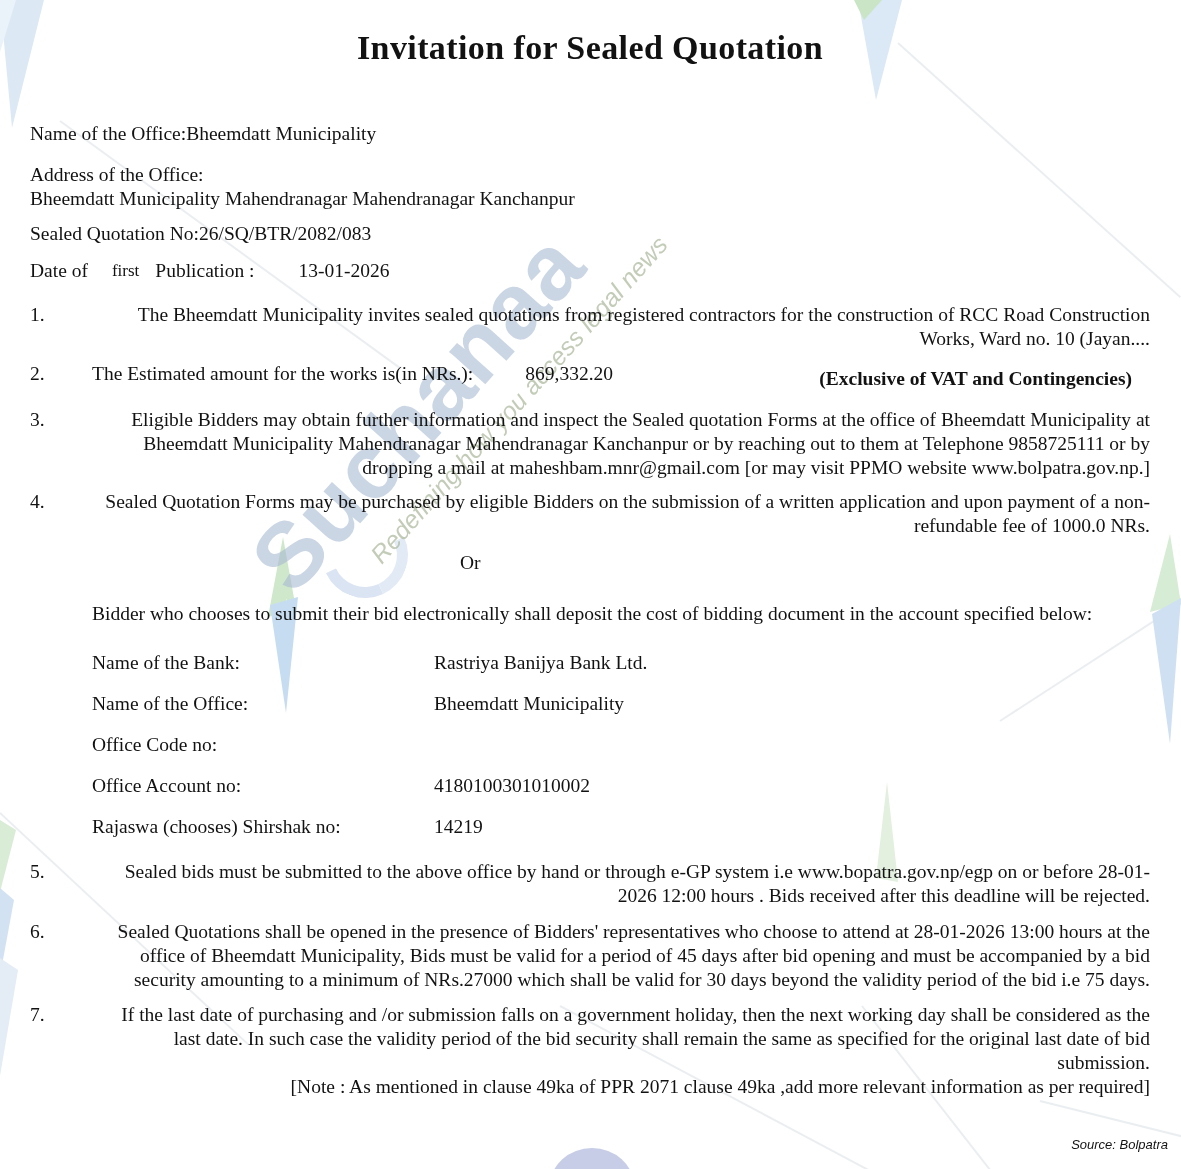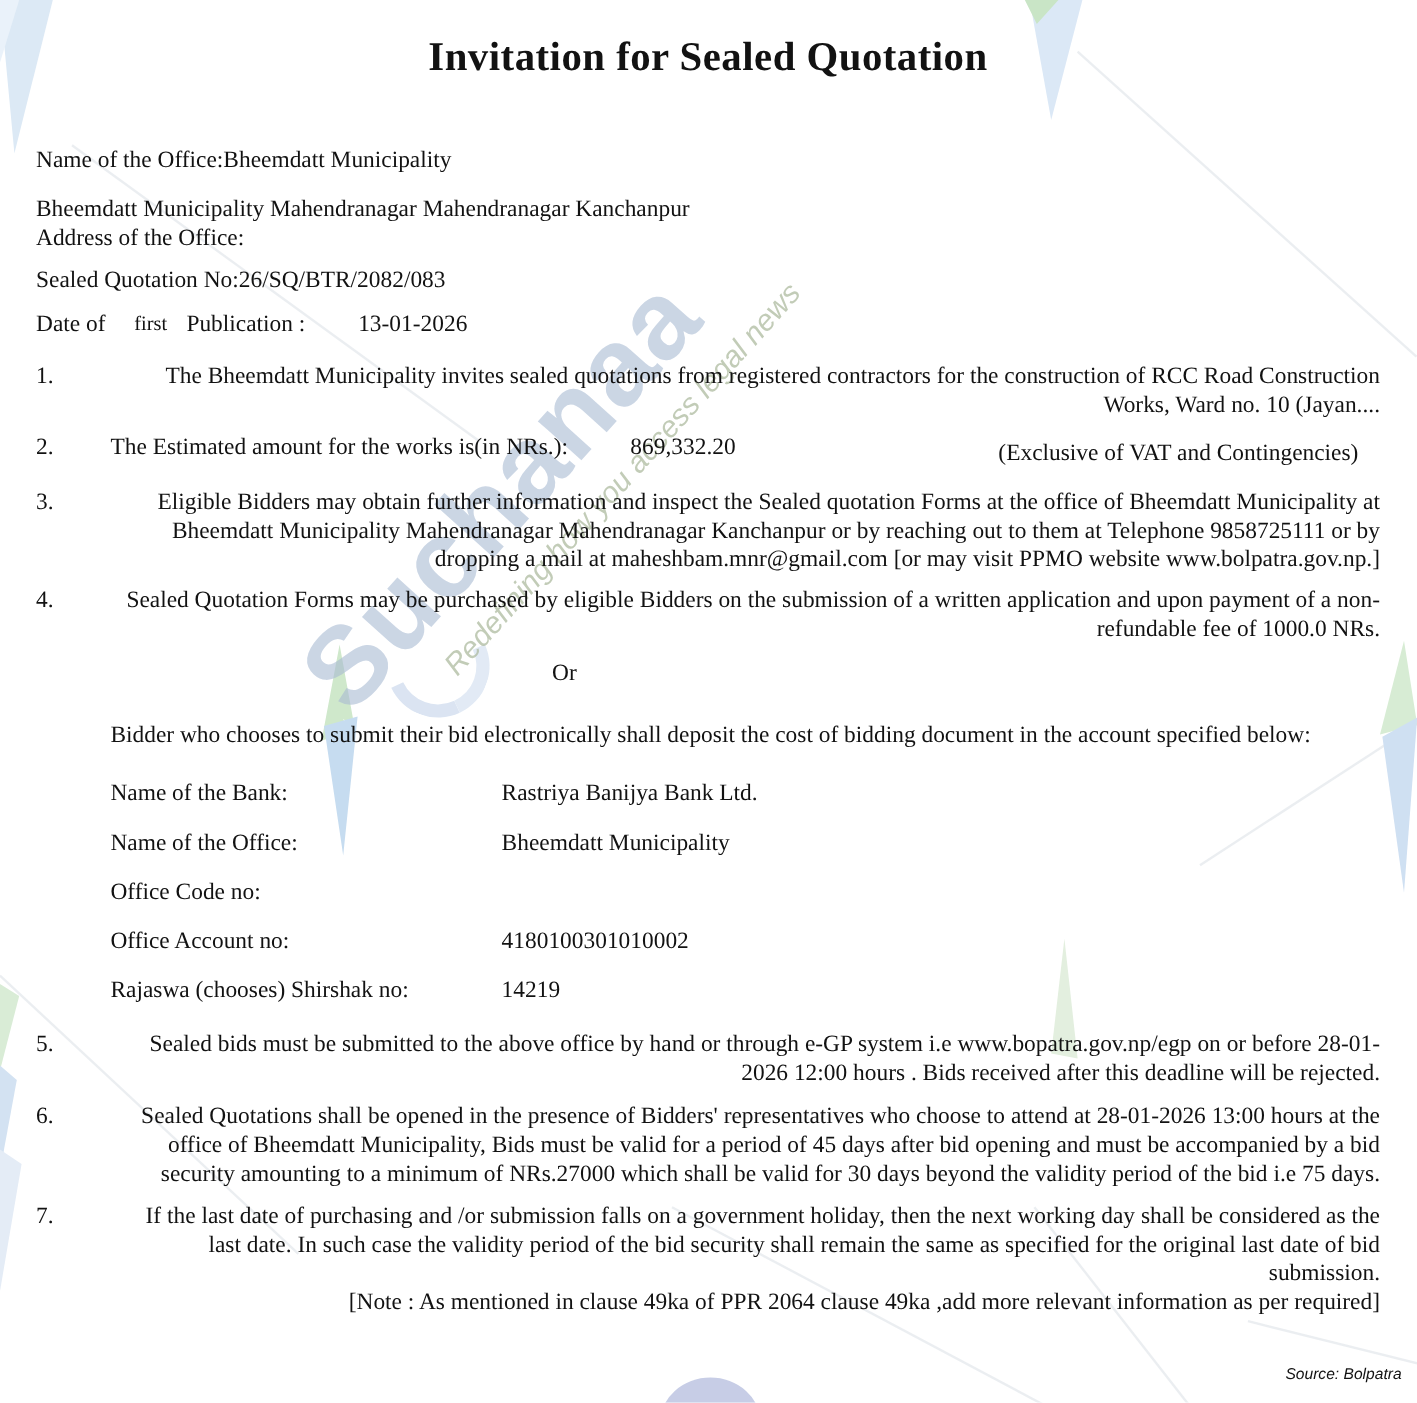--- a/index.html
+++ b/index.html
@@ -26,24 +26,24 @@
   .item .itext { flex:1;text-align:right; }
   .i1 { margin-top:19px; }
   .i2 { margin-top:11px; }
   .i3 { margin-top:22px; }
   .i4 { margin-top:10px; }
   .i5 { margin-top:21px; }
   .i6 { margin-top:12px; }
   .i7 { margin-top:11px; }
   .i2 .itext { display:flex; }
   .amount   { margin-left:52px; white-space:nowrap; }
-  .vat-note { margin-left:auto; margin-right:18px; position:relative; top:5px; white-space:nowrap; }
+  .vat-note { margin-left:auto; margin-right:18px; position:relative; top:5px; white-space:nowrap;font-weight:bold; }
   .or    { margin-top:13px; padding-left:430px; }
   .intro { margin-top:27px; padding-left:62px; }
-  .kv { display:flex; padding-left:62px; margin-top:17px; }
+  .kv { display:flex; padding-left:62px; margin-top:17px;gap:16px; }
   .kv.first { margin-top:25px; }
   .kv .k { flex:0 0 326px; }
   .kv .v { flex:1; }
   .note-line { display:block; }
   .footer {
     position:absolute; right:13px; top:1133px; z-index:2;
     font-family:"Liberation Sans", sans-serif; font-style:italic; font-size:13px;
   }
   
   .decor { position:absolute; inset:0; z-index:1; pointer-events:none; }
@@ -130,22 +130,22 @@
     </div>
   </div>
 
   <div class="content">
 
     <h1 class="title">Invitation for Sealed Quotation</h1>
 
     <div class="p-name"><span>Name of the Office:</span><span>Bheemdatt Municipality</span></div>
 
     <div class="p-addr">
+      <div>Address of the Office:</div>
       <div>Bheemdatt Municipality Mahendranagar Mahendranagar Kanchanpur</div>
-      <div>Address of the Office:</div>
     </div>
 
     <div class="p-sq"><span>Sealed Quotation No:</span><span>26/SQ/BTR/2082/083</span></div>
 
     <div class="p-date">
       <span>Date of</span><span class="ord">first</span><span class="plabel">Publication :</span><span>13-01-2026</span>
     </div>
 
     <div class="item i1">
       <span class="num">1.</span>
@@ -203,21 +203,21 @@
 
     <div class="item i6">
       <span class="num">6.</span>
       <div class="itext">Sealed Quotations shall be opened in the presence of Bidders' representatives who choose to attend at 28-01-2026 13:00 hours at the office of  Bheemdatt Municipality, Bids must be valid for a period of 45 days after bid opening and must be accompanied by a bid security amounting to a minimum of NRs.27000 which shall be valid for 30 days beyond the validity period of the bid i.e 75 days.</div>
     </div>
 
     <div class="item i7">
       <span class="num">7.</span>
       <div class="itext">
         <span>If the last date of purchasing and /or submission falls on a government holiday, then the next working day shall be considered as the last date. In such case the validity period of the bid security shall remain the same as specified for the original last date of bid submission.</span>
-        <span class="note-line">[Note : As mentioned in clause 49ka of PPR 2064 clause 49ka ,add more relevant information as per required]</span>
+        <span class="note-line">[Note : As mentioned in clause 49ka of PPR 2071 clause 49ka ,add more relevant information as per required]</span>
       </div>
     </div>
 
   </div>
 
   <div class="footer">Source: Bolpatra</div>
 
 </div>
 
 </body></html>

